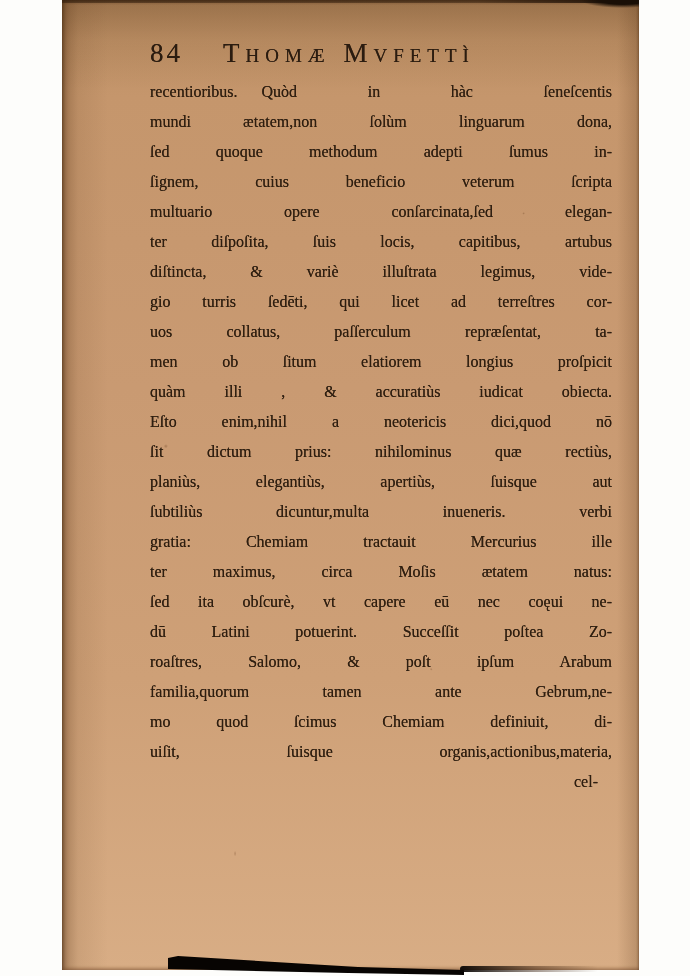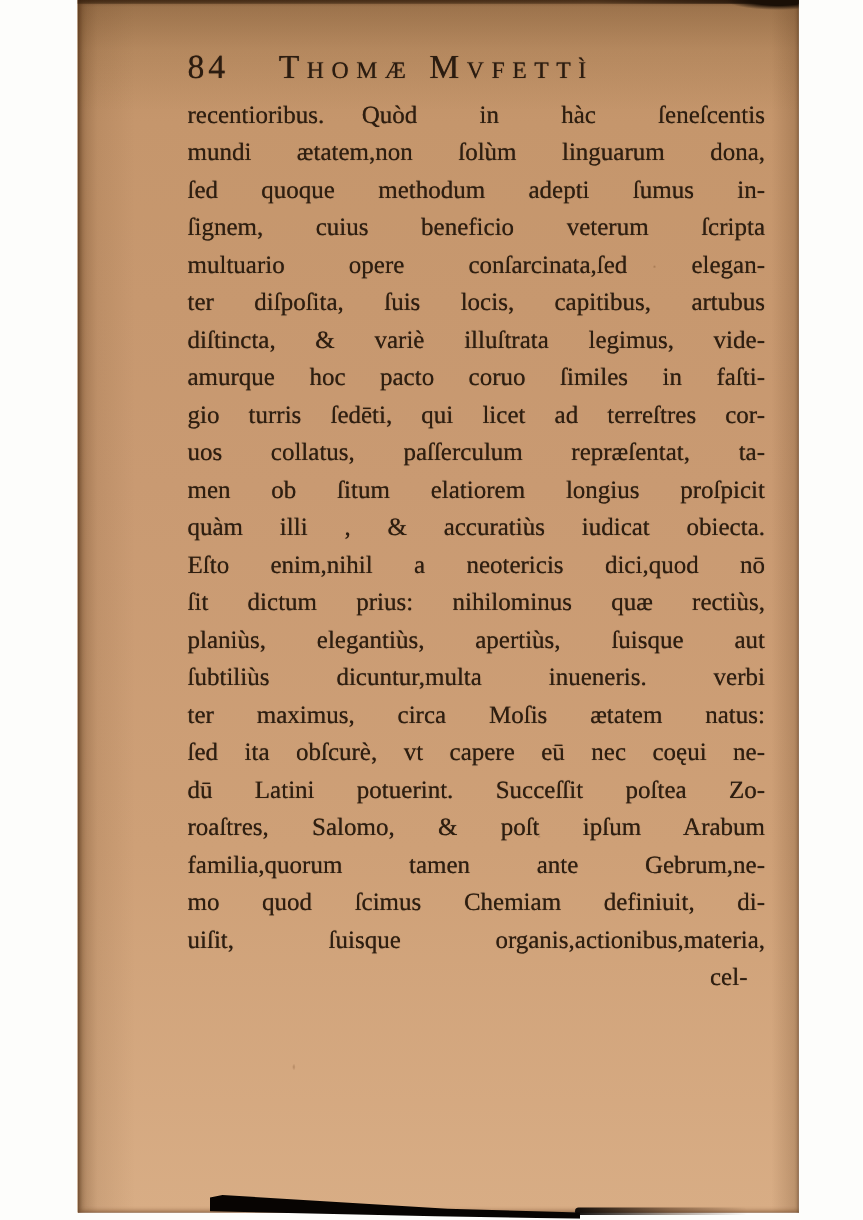--- a/index.html
+++ b/index.html
@@ -39,21 +39,21 @@
   .header {
     position:absolute; left:88px; top:38px; width:466px;
     color:#2b1c10; font-size:27px; white-space:nowrap;
     text-shadow:0 0 0.6px rgba(43,28,16,0.8);
   }
   .pagenum { display:inline-block; letter-spacing:3px; }
   .title   { display:inline-block; margin-left:40px; font-variant:small-caps; letter-spacing:6px; }
 
   .textblock {
     position:absolute; left:88px; top:77px; width:462px;
-    color:#2e1e10; font-size:20px; line-height:30px;
+    color:#2e1e10; font-size:16px; line-height:30px;
     text-shadow:0 0 0.55px rgba(46,30,16,0.85);
   }
   .line {
     height:30px; text-align:justify; text-align-last:justify;
   }
   .line.catchword {
     text-align-last:right; padding-right:14px;
   }
 
   .wedge {
@@ -80,29 +80,29 @@
     </div>
 
     <div class="textblock">
       <div class="line">recentioribus.  Quòd in hàc ſeneſcentis</div>
       <div class="line">mundi ætatem,non ſolùm linguarum dona,</div>
       <div class="line">ſed quoque methodum adepti ſumus in-</div>
       <div class="line">ſignem, cuius beneficio veterum ſcripta</div>
       <div class="line">multuario opere conſarcinata,ſed elegan-</div>
       <div class="line">ter diſpoſita, ſuis locis, capitibus, artubus</div>
       <div class="line">diſtincta, &amp; variè illuſtrata legimus, vide-</div>
-      <div class="line">amurque hoc pacto coruo ſimiles in faſti-</div>
       <div class="line">gio turris ſedēti, qui licet ad terreſtres cor-</div>
       <div class="line">uos collatus, paſſerculum repræſentat, ta-</div>
       <div class="line">men ob ſitum elatiorem longius proſpicit</div>
       <div class="line">quàm illi , &amp; accuratiùs iudicat obiecta.</div>
       <div class="line">Eſto enim,nihil a neotericis dici,quod nō</div>
       <div class="line">ſit dictum prius: nihilominus quæ rectiùs,</div>
       <div class="line">planiùs, elegantiùs, apertiùs, ſuisque aut</div>
       <div class="line">ſubtiliùs dicuntur,multa inueneris. verbi</div>
+      <div class="line">gratia: Chemiam tractauit Mercurius ille</div>
       <div class="line">ter maximus, circa Moſis ætatem natus:</div>
       <div class="line">ſed ita obſcurè, vt capere eū nec coęui ne-</div>
       <div class="line">dū Latini potuerint. Succeſſit poſtea Zo-</div>
       <div class="line">roaſtres, Salomo, &amp; poſt ipſum Arabum</div>
       <div class="line">familia,quorum tamen ante Gebrum,ne-</div>
       <div class="line">mo quod ſcimus Chemiam definiuit, di-</div>
       <div class="line">uiſit, ſuisque organis,actionibus,materia,</div>
       <div class="line catchword">cel-</div>
     </div>
   </div>

